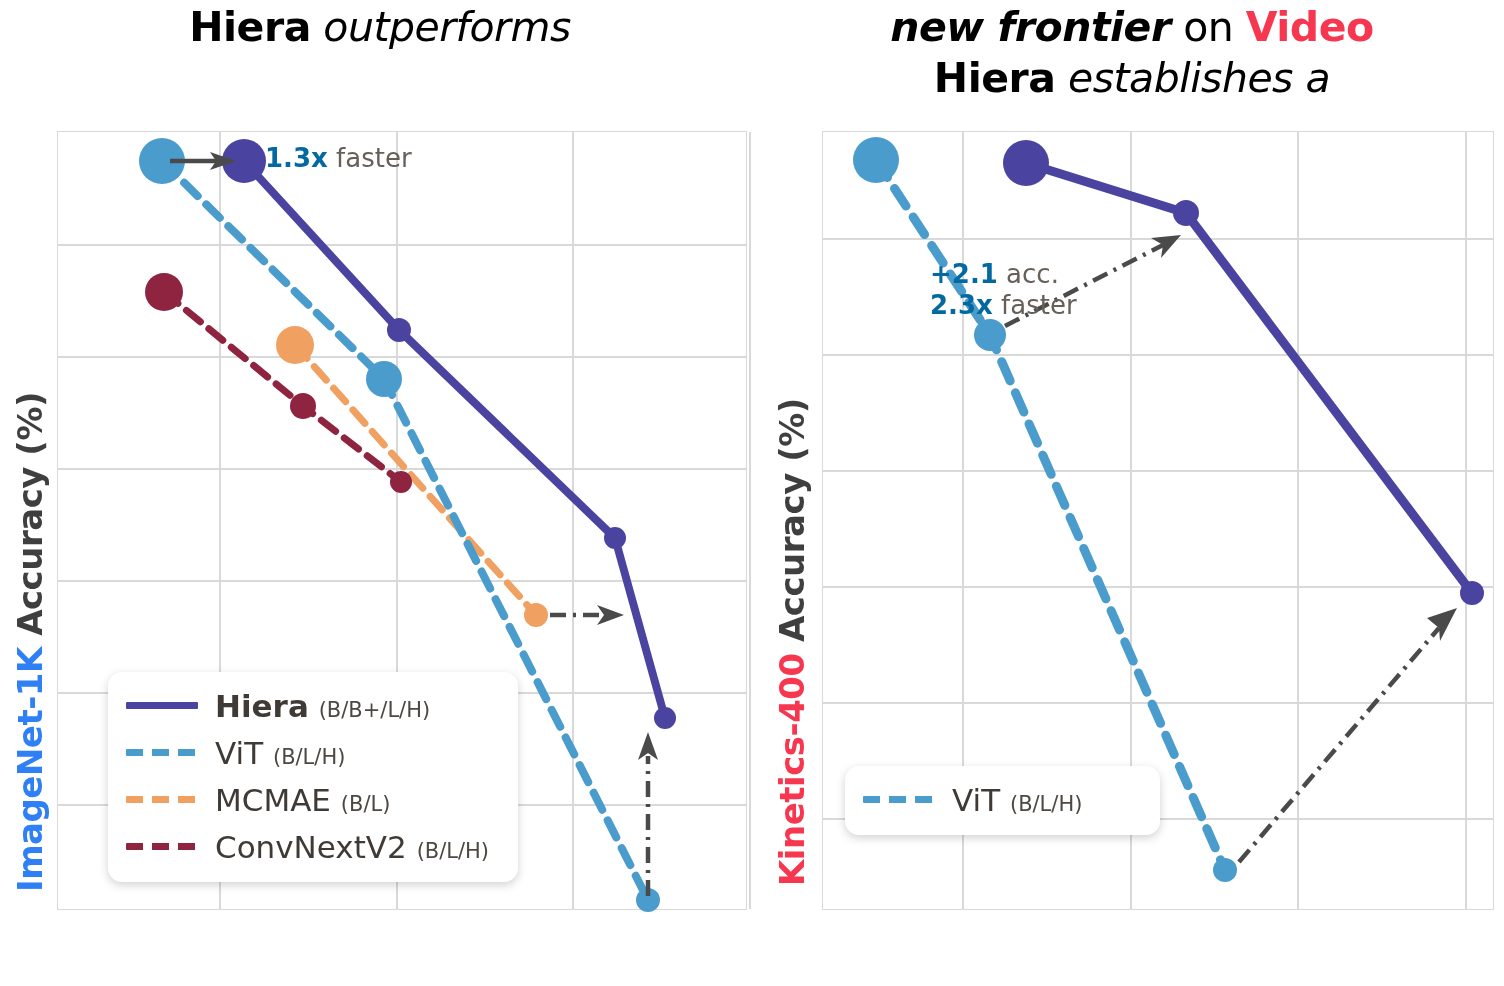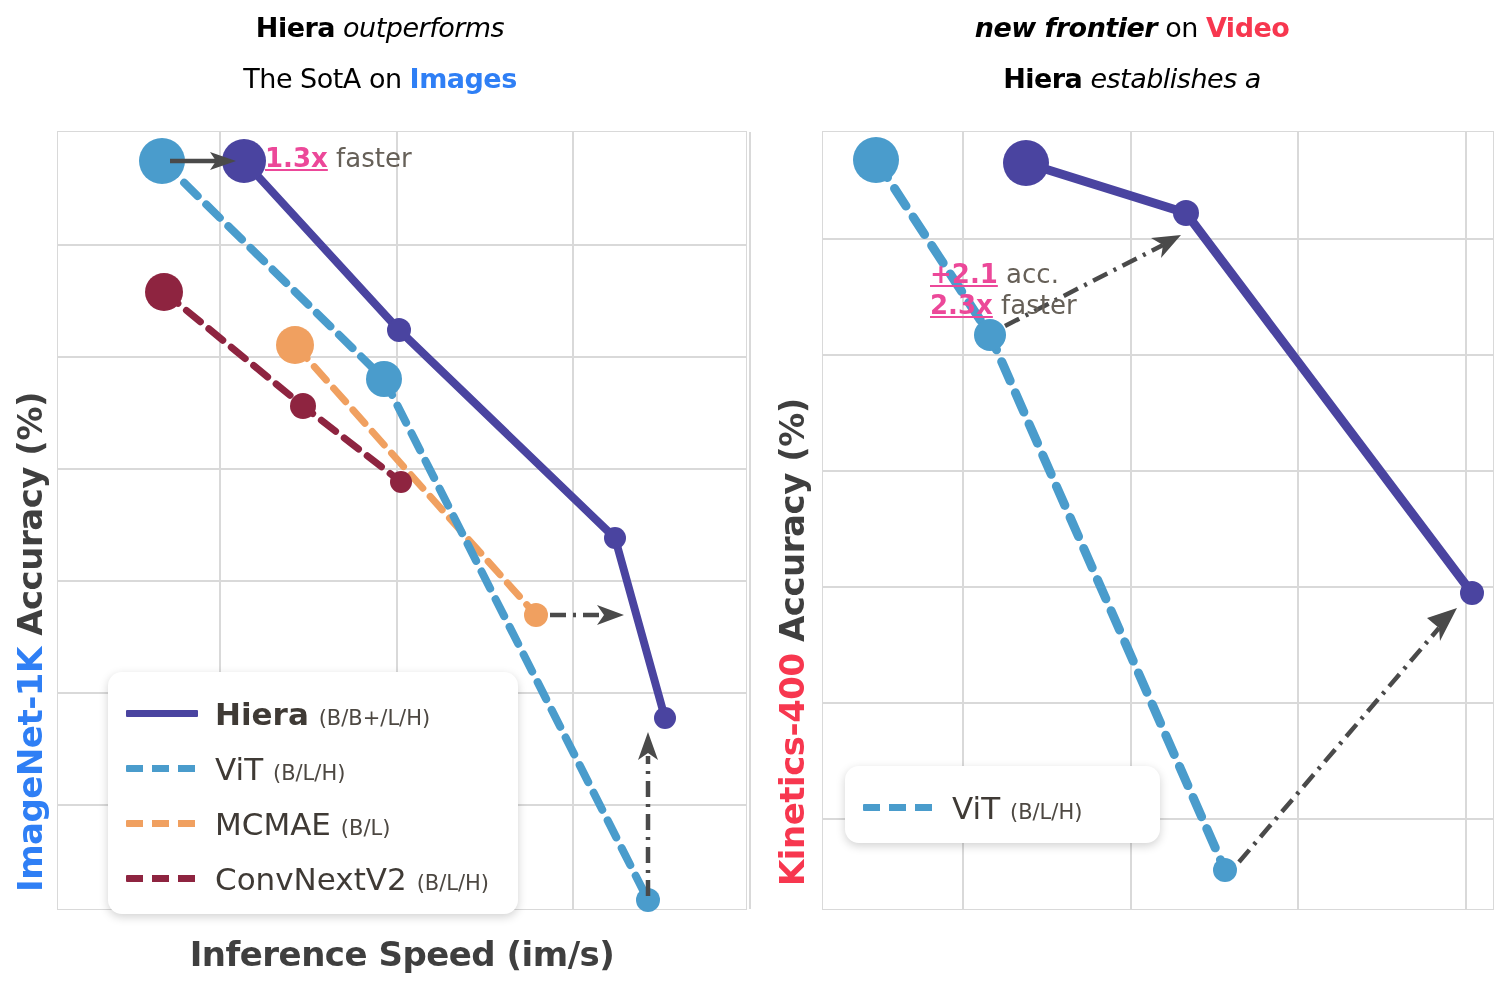--- a/index.html
+++ b/index.html
@@ -23,21 +23,21 @@
   #panel-left  { left: 0px;   width: 760px; }
   #panel-right { left: 760px; width: 744px; }
 
   .title {
     position: absolute;
     top: 2px;
     left: 0;
     width: 100%;
     text-align: center;
     font-family: "DejaVu Sans", sans-serif;
-    font-size: 27px;
+    font-size: 41px;
     line-height: 51px;
     color: #000000;
     letter-spacing: -0.5px;
   }
   .title .b  { font-weight: bold; }
   .title .i  { font-style: italic; }
   .title .bi { font-weight: bold; font-style: italic; }
   .title .blue { font-weight: bold; color: #2f7ff5; }
   .title .red  { font-weight: bold; color: #f7374f; }
 
@@ -96,35 +96,34 @@
     letter-spacing: -0.5px;
   }
 
   .annot {
     position: absolute;
     font-size: 26px;
     color: #666058;
     white-space: nowrap;
     line-height: 31px;
   }
-  .annot b { color: #ec4899; font-weight: bold; text-decoration: underline; }
+  .annot b { color: #0369a1; font-weight: bold; }
 
   .legend {
     position: absolute;
     background: #ffffff;
     border-radius: 14px;
     box-shadow: 0 3px 10px rgba(0,0,0,0.18);
     padding: 10px 18px 12px 18px;
     box-sizing: border-box;
   }
   .legend-row {
     display: flex;
     align-items: center;
     height: 47px;
-    margin-top: 8px;
   }
   .legend-swatch {
     width: 72px;
     height: 7px;
     margin-right: 17px;
     flex: none;
     border-radius: 1px;
   }
   .legend-text {
     font-size: 31px;
@@ -139,30 +138,26 @@
 </style>
 </head>
 <body>
 
 <div id="page">
 
   <div class="panel" id="panel-left">
 
     <div class="title">
       <div><span class="b">Hiera</span><span class="i"> outperforms</span></div>
-      <div><span>The SotA on </span><span class="blue">Images</span></div>
     </div>
 
     <div class="ylabel" style="left:10px; top:892px; font-size:34px;">
       <span class="ds-blue">ImageNet-1K</span><span> Accuracy (%)</span>
     </div>
 
-    <div class="xlabel" style="left:57px; top:934px; width:690px;">
-      <span>Inference Speed (im/s)</span>
-    </div>
 
     <div class="ytick" style="left:63px; top:210px;"><span>86.5</span></div>
     <div class="ytick" style="left:63px; top:320px;"><span>86</span></div>
     <div class="ytick" style="left:63px; top:432px;"><span>85.5</span></div>
     <div class="ytick" style="left:63px; top:545px;"><span>85</span></div>
     <div class="ytick" style="left:63px; top:657px;"><span>84.5</span></div>
     <div class="ytick" style="left:63px; top:769px;"><span>84</span></div>
 
     <div class="xtick" style="left:128px; top:872px; width:90px;"><span>256</span></div>
     <div class="xtick" style="left:305px; top:872px; width:90px;"><span>512</span></div>

